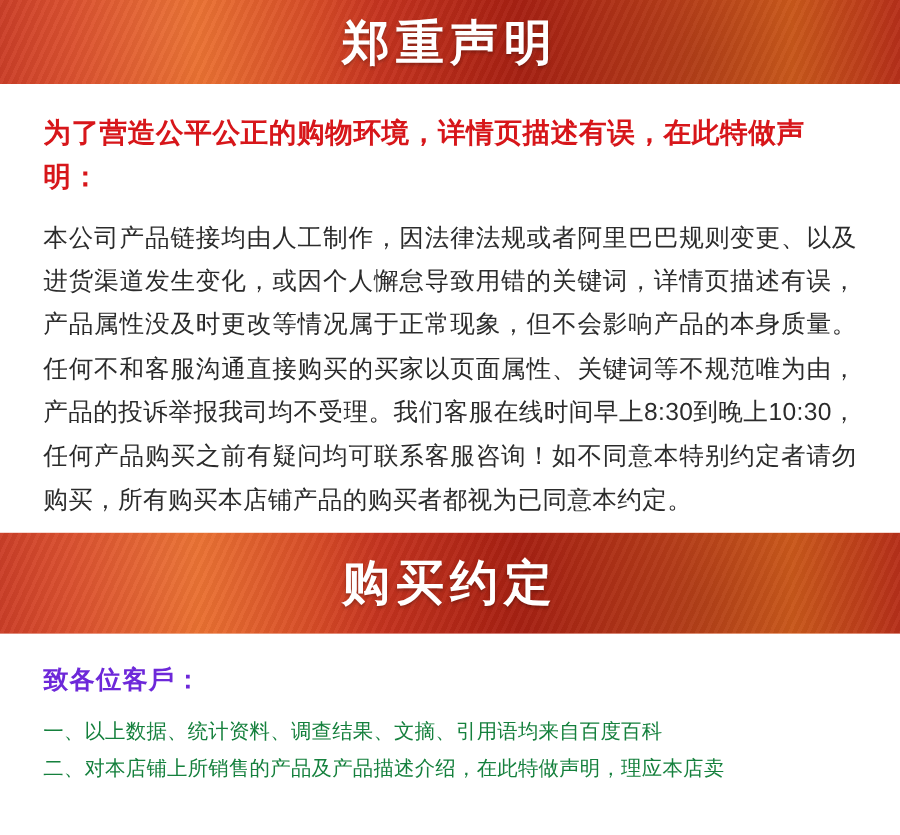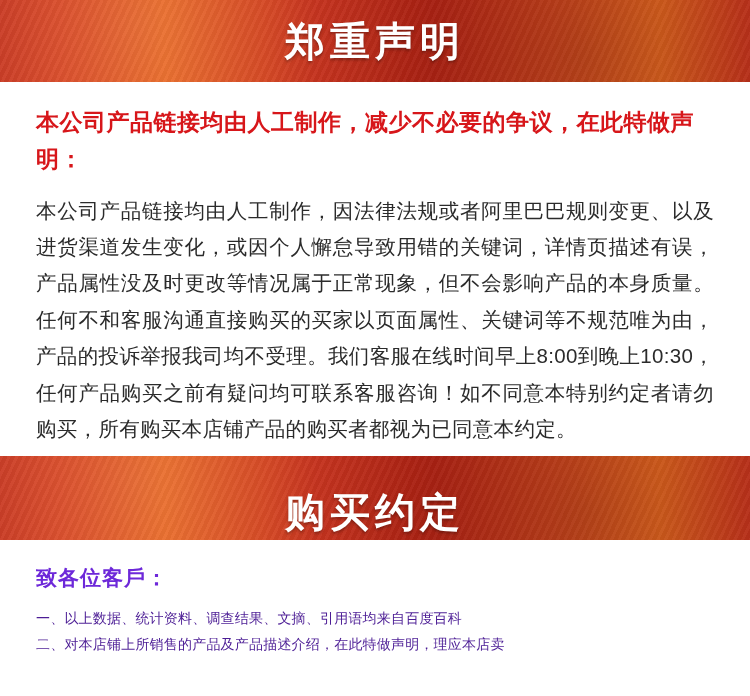--- a/index.html
+++ b/index.html
@@ -16,21 +16,21 @@
   }
 
   .page {
     width: 750px;
     position: relative;
   }
 
   
   .banner {
     width: 750px;
-    height: 82px;
+    height: 70px;
     position: relative;
     background:
       linear-gradient(90deg,
         #c8341c 0%,
         #d8431f 8%,
         #e8641f 22%,
         #c92e18 42%,
         #b82415 58%,
         #d4451d 74%,
         #e9661f 88%,
@@ -54,21 +54,20 @@
     position: relative;
     color: #ffffff;
     font-size: 40px;
     font-weight: bold;
     letter-spacing: 5px;
     text-shadow: 0 2px 3px rgba(0,0,0,0.28);
     z-index: 2;
   }
   .banner-2 {
     height: 84px;
-    align-items: flex-end;
   }
 
   
   .section {
     padding: 22px 36px 8px 36px;
   }
   .headline {
     color: #d7161a;
     font-size: 23px;
     font-weight: bold;
@@ -90,43 +89,43 @@
     padding: 24px 36px 0 36px;
   }
   .subhead {
     color: #6d28d9;
     font-size: 21px;
     font-weight: bold;
     letter-spacing: 1px;
     margin: 0 0 14px 0;
   }
   .terms {
-    color: #4c1d95;
-    font-size: 14px;
+    color: #15803d;
+    font-size: 17px;
     line-height: 1.85;
     letter-spacing: 0.2px;
     margin: 0;
   }
   .terms-item { display: block; }
   .clipped {
     
   }
 </style>
 </head>
 <body>
 
 <div class="page">
 
   <div class="banner">
     <div class="banner-title">郑重声明</div>
   </div>
 
   <div class="section">
-    <p class="headline">本公司产品链接均由人工制作，减少不必要的争议，在此特做声明：</p>
-    <p class="paragraph">本公司产品链接均由人工制作，因法律法规或者阿里巴巴规则变更、以及进货渠道发生变化，或因个人懈怠导致用错的关键词，详情页描述有误，产品属性没及时更改等情况属于正常现象，但不会影响产品的本身质量。任何不和客服沟通直接购买的买家以页面属性、关键词等不规范唯为由，产品的投诉举报我司均不受理。我们客服在线时间早上8:00到晚上10:30，任何产品购买之前有疑问均可联系客服咨询！如不同意本特别约定者请勿购买，所有购买本店铺产品的购买者都视为已同意本约定。</p>
+    <p class="headline">为了营造公平公正的购物环境，详情页描述有误，在此特做声明：</p>
+    <p class="paragraph">本公司产品链接均由人工制作，因法律法规或者阿里巴巴规则变更、以及进货渠道发生变化，或因个人懈怠导致用错的关键词，详情页描述有误，产品属性没及时更改等情况属于正常现象，但不会影响产品的本身质量。任何不和客服沟通直接购买的买家以页面属性、关键词等不规范唯为由，产品的投诉举报我司均不受理。我们客服在线时间早上8:30到晚上10:30，任何产品购买之前有疑问均可联系客服咨询！如不同意本特别约定者请勿购买，所有购买本店铺产品的购买者都视为已同意本约定。</p>
   </div>
 
   <div class="banner banner-2">
     <div class="banner-title">购买约定</div>
   </div>
 
   <div class="section2">
     <p class="subhead">致各位客戶：</p>
     <div class="terms clipped">
       <span class="terms-item">一、以上数据、统计资料、调查结果、文摘、引用语均来自百度百科</span>

